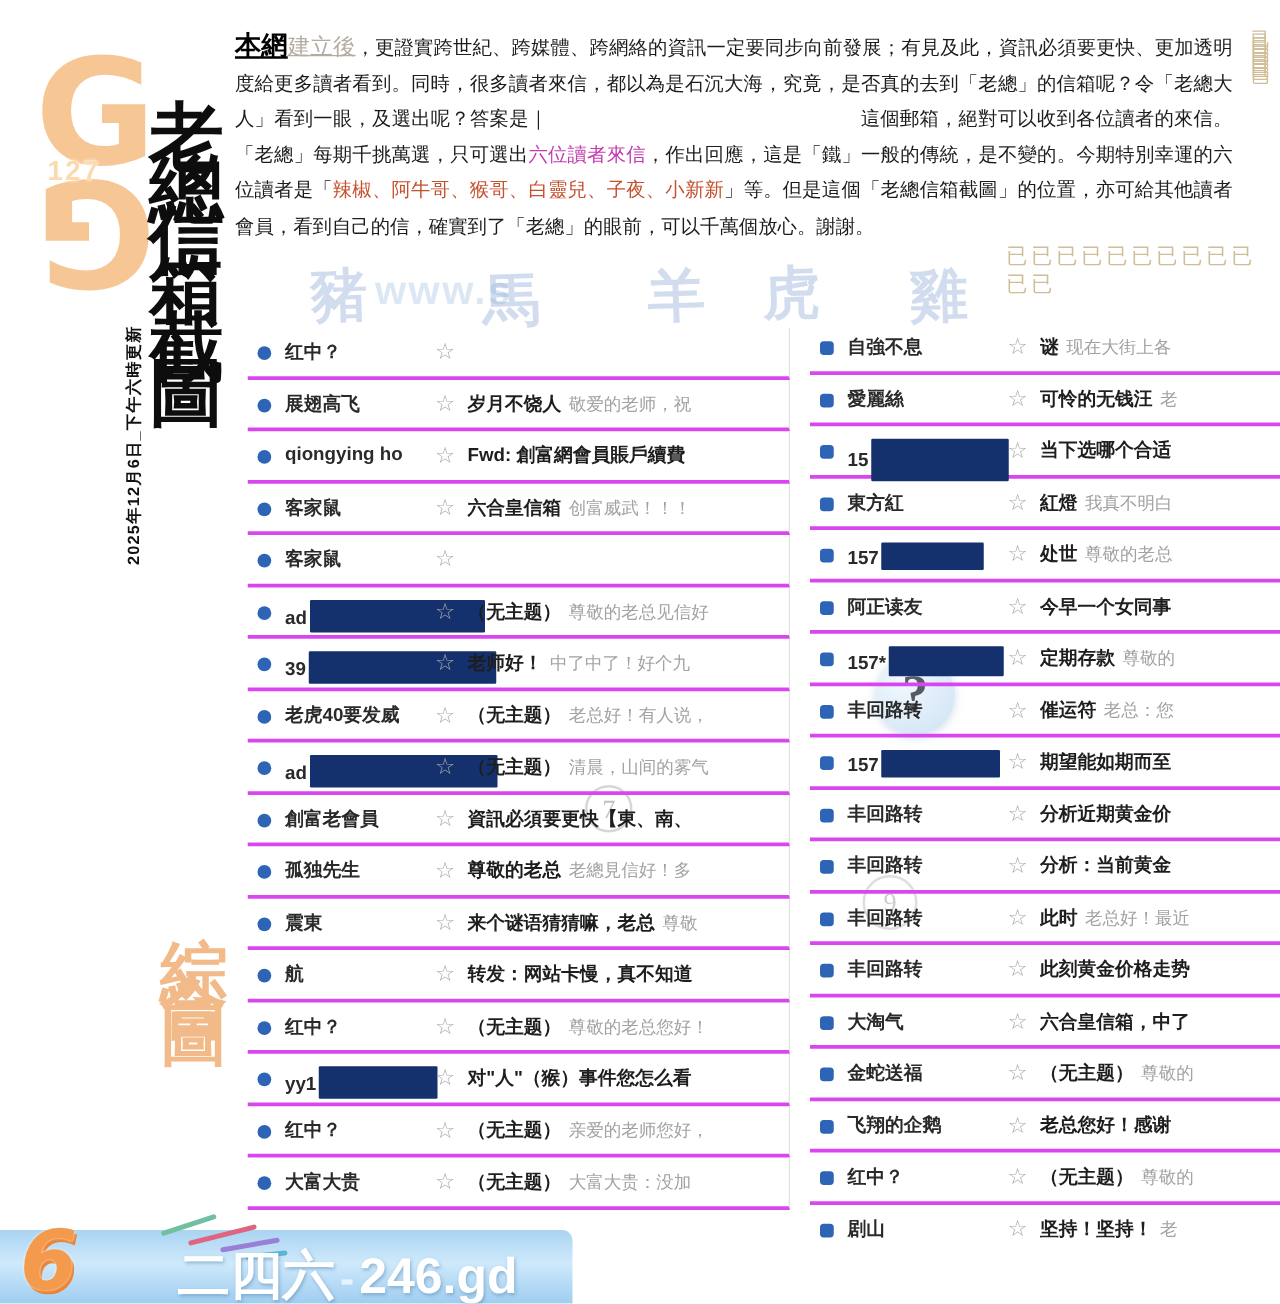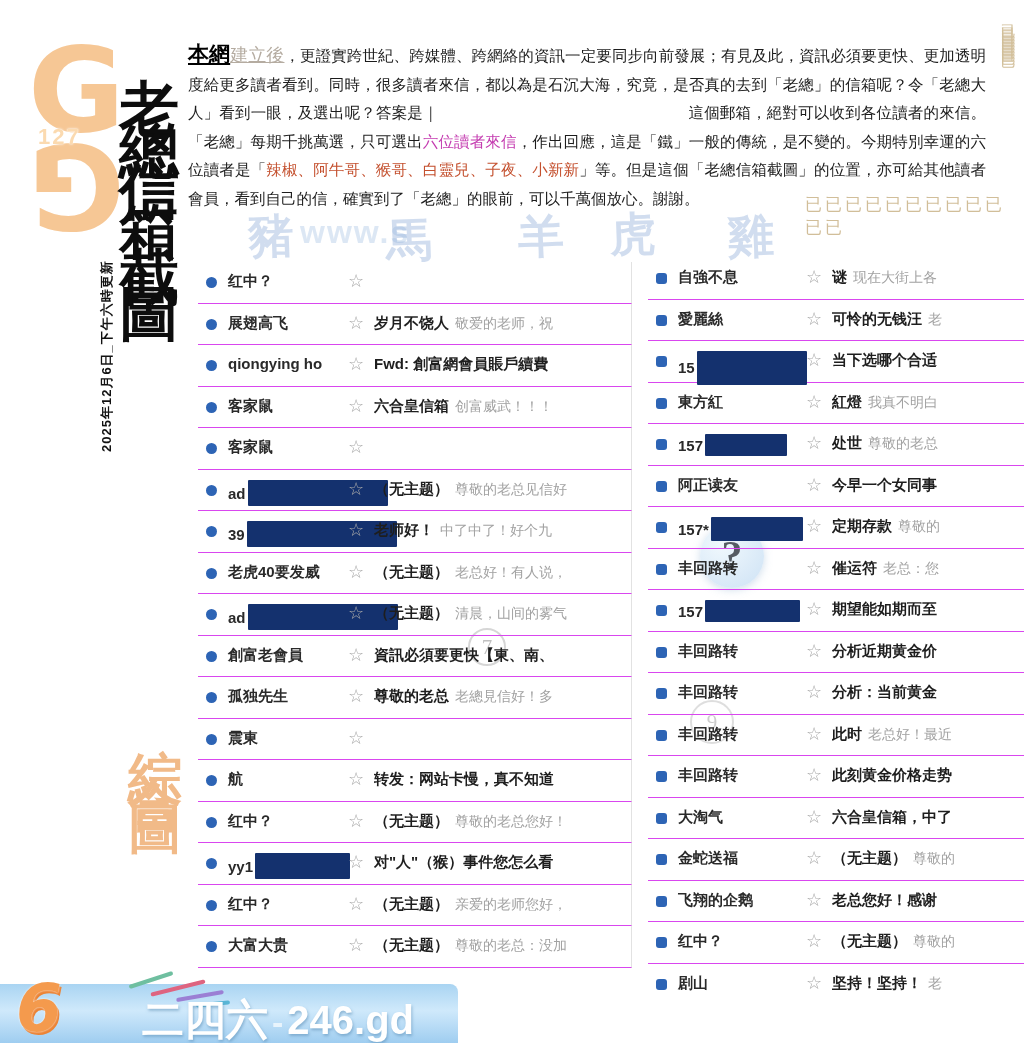--- a/index.html
+++ b/index.html
@@ -19,21 +19,21 @@
   .vtitle{position:absolute;left:118px;top:30px;writing-mode:vertical-rl;text-orientation:upright;
           font-family:"Liberation Serif",serif;font-weight:bold;font-size:60px;line-height:62px;
           letter-spacing:42px;color:#0d0d0d}
   .vsubtitle{position:absolute;left:126px;top:706px;writing-mode:vertical-rl;text-orientation:upright;
           font-family:"Liberation Serif",serif;font-weight:bold;font-size:54px;line-height:58px;
           letter-spacing:28px;color:#efae74;opacity:.85}
   .vdate{position:absolute;left:98px;top:452px;transform:rotate(-90deg);transform-origin:left top;
          font-size:13px;font-weight:bold;color:#111;white-space:nowrap;letter-spacing:1px}
 
   
-  .intro{position:absolute;left:188px;top:42px;width:798px;font-family:Liberation Mono, monospace;
+  .intro{position:absolute;left:188px;top:22px;width:798px;font-family:Liberation Serif, serif;
          font-size:15.5px;line-height:28.5px;color:#1c1c1c;text-align:justify}
   .seg-bold-large{font-size:21px;font-weight:bold;text-decoration:underline;color:#000}
   .seg-grey-large{font-size:18px;color:#b5aca1;text-decoration:underline}
   .seg-normal{}
   .seg-spacer{display:inline-block;width:250px;height:1px}
   .seg-magenta{color:#c43bb0}
   .seg-red{color:#c4502e}
 
   
   .meander-h{position:absolute;left:805px;top:193px;color:#cdb88f;font-size:17px;letter-spacing:3px;
@@ -53,21 +53,21 @@
   .cnum{position:absolute;border:2px solid rgba(165,165,165,.45);color:rgba(140,140,140,.55);
         border-radius:50%;display:flex;align-items:center;justify-content:center;
         font-size:21px;font-family:"Liberation Serif",serif}
   #c7{left:468px;top:628px;width:34px;height:34px}
   #c9{left:690px;top:700px;width:40px;height:40px;opacity:.8}
 
   
   .mail-col{position:absolute;overflow:hidden}
   #col-left{left:198px;top:262px;width:434px;height:708px}
   #col-right{left:648px;top:258px;width:376px;height:733px}
-  .mrow{position:relative;height:41.5px;border-bottom:1px solid #d946ef;white-space:nowrap;
+  .mrow{position:relative;height:41.5px;border-bottom:3px solid #d946ef;white-space:nowrap;
         box-sizing:border-box;cursor:pointer}
   #col-left .mrow{border-right:1px solid #e2e2e2}
   .dot{position:absolute;left:8px;top:15px;width:11px;height:11px;border-radius:50%;background:#2d64b5}
   .mrow.right .dot{border-radius:3px}
   .sender{position:absolute;left:30px;top:10px;font-weight:bold;font-size:15px;color:#2a2a2a}
   .redact{display:inline-block;background:#14316e;margin-left:2px;border-radius:1px}
   .star{position:absolute;top:8px;font-size:18px;color:#a9a9a9}
   .mrow.left .star{left:150px}
   .mrow.right .star{left:158px}
   .subjline{position:absolute;top:10px;font-size:15px;overflow:hidden;white-space:nowrap}
@@ -188,20 +188,21 @@
       <div class="mrow left">
         <span class="dot"></span>
         <span class="sender">孤独先生</span>
         <span class="star">☆</span>
         <span class="subjline"><b class="subj">尊敬的老总</b><span class="prev">老總見信好！多</span></span>
       </div>
       <div class="mrow left">
         <span class="dot"></span>
         <span class="sender">震東</span>
         <span class="star">☆</span>
+        <span class="subjline"><b class="subj">来个谜语猜猜嘛，老总</b><span class="prev">尊敬</span></span>
       </div>
       <div class="mrow left">
         <span class="dot"></span>
         <span class="sender">航</span>
         <span class="star">☆</span>
         <span class="subjline"><b class="subj">转发：网站卡慢，真不知道</b><span class="prev"></span></span>
       </div>
       <div class="mrow left">
         <span class="dot"></span>
         <span class="sender">红中？</span>
@@ -217,21 +218,21 @@
       <div class="mrow left">
         <span class="dot"></span>
         <span class="sender">红中？</span>
         <span class="star">☆</span>
         <span class="subjline"><b class="subj">（无主题）</b><span class="prev">亲爱的老师您好，</span></span>
       </div>
       <div class="mrow left">
         <span class="dot"></span>
         <span class="sender">大富大贵</span>
         <span class="star">☆</span>
-        <span class="subjline"><b class="subj">（无主题）</b><span class="prev">尊敬的老总：没加</span></span>
+        <span class="subjline"><b class="subj">（无主题）</b><span class="prev">大富大贵：没加</span></span>
       </div>
     </div>
   <div class="mail-col" id="col-right">
       <div class="mrow right">
         <span class="dot"></span>
         <span class="sender">自強不息</span>
         <span class="star">☆</span>
         <span class="subjline"><b class="subj">谜</b><span class="prev">现在大街上各</span></span>
       </div>
       <div class="mrow right">

